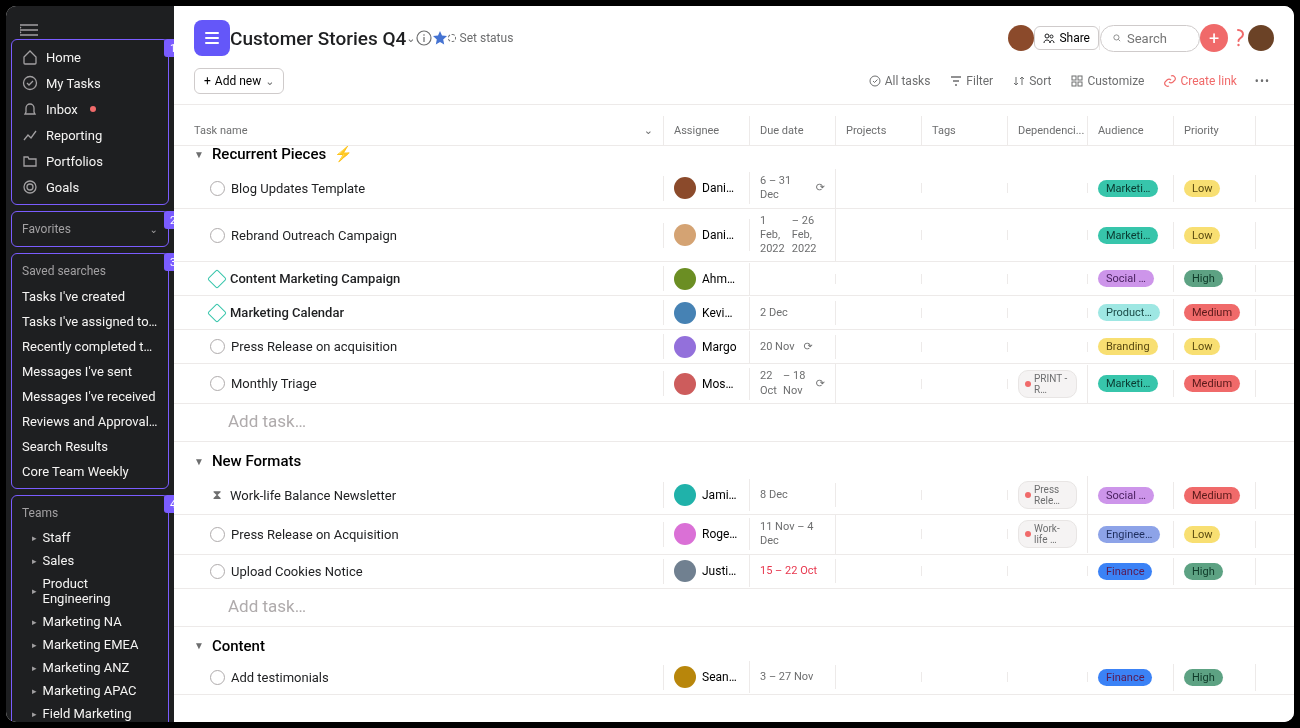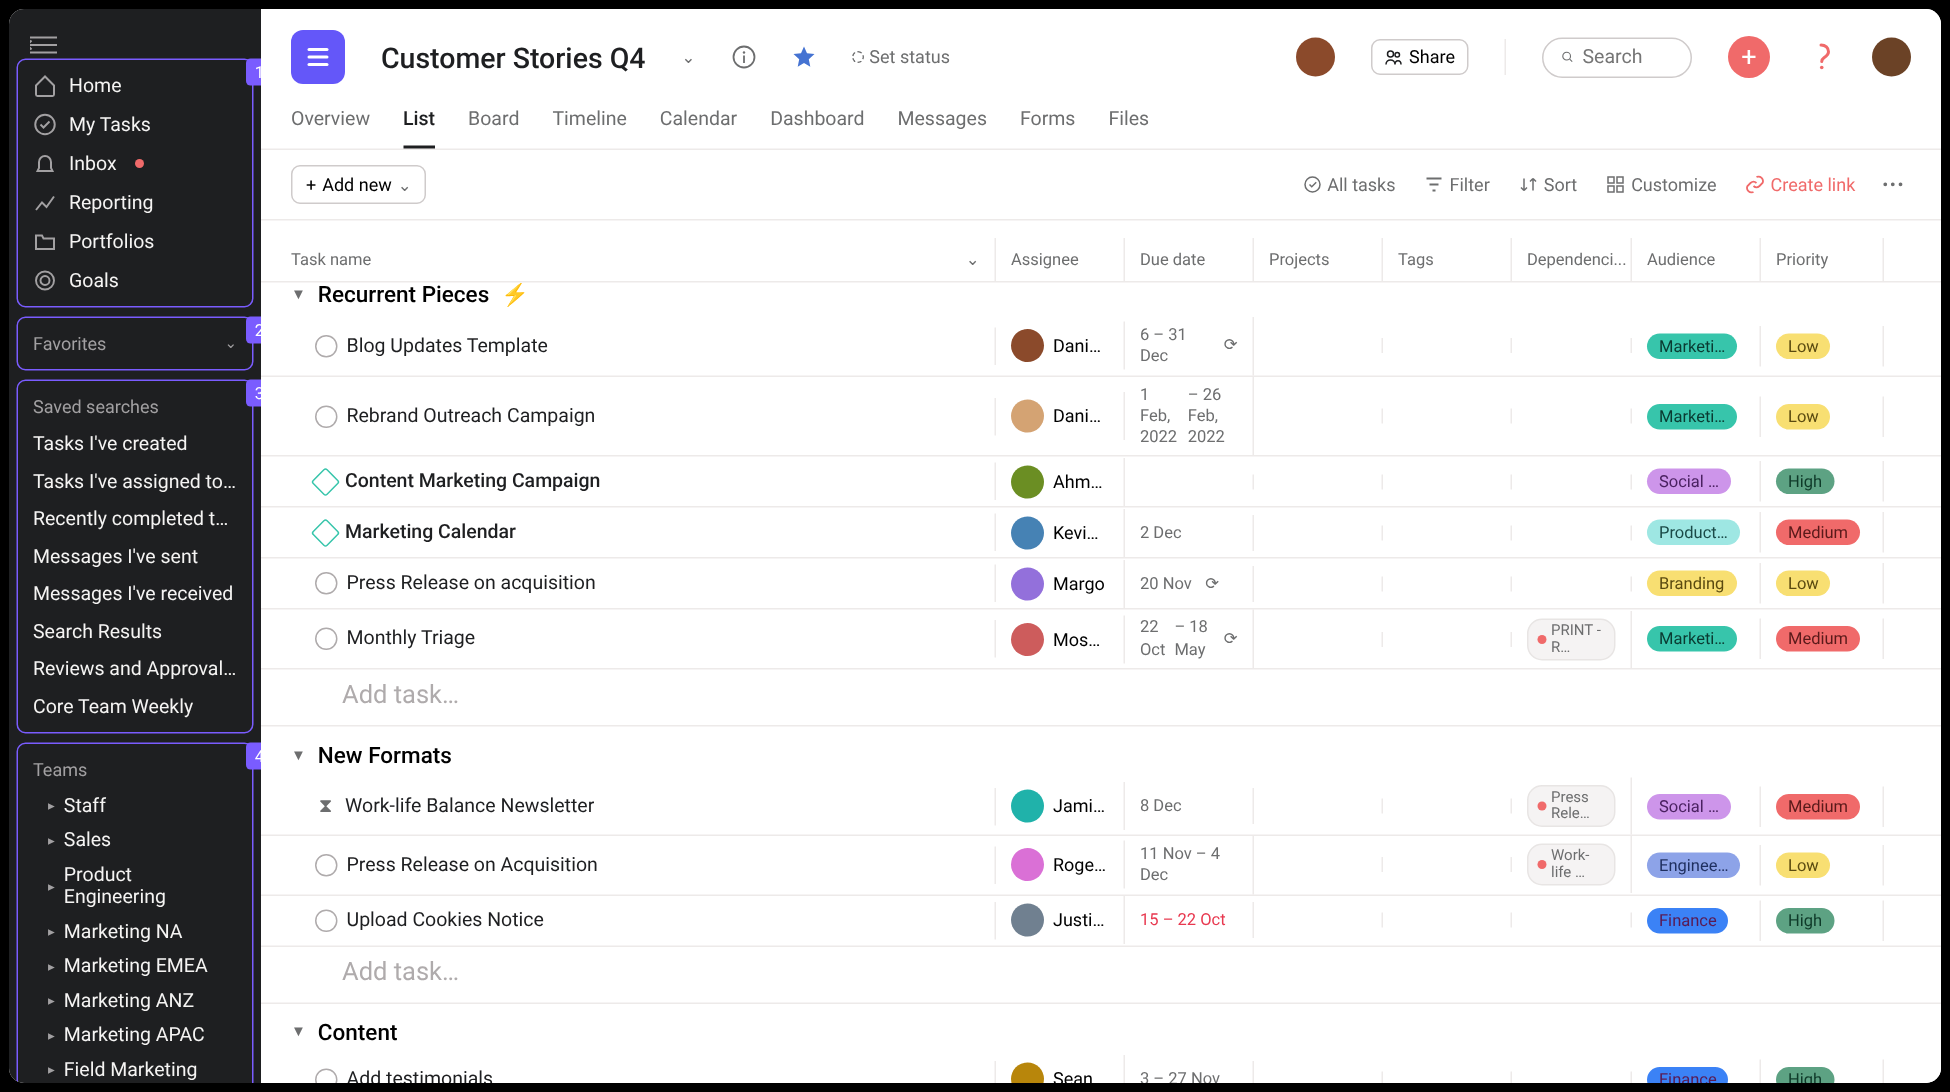--- a/index.html
+++ b/index.html
@@ -15,21 +15,21 @@
 .sb-item { display: flex; align-items: center; padding: 5px 10px; cursor: pointer; gap: 8px; color: #f5f4f3; font-size: 13px; }
 .sb-icon { width: 16px; height: 16px; display: inline-flex; align-items: center; justify-content: center; flex-shrink: 0; }
 .dot-orange { width: 6px; height: 6px; background: #f06a6a; border-radius: 50%; display: inline-block; margin-left: 4px; }
 .sb-section-head { padding: 6px 10px; color: #a2a0a2; font-size: 12px; display: flex; justify-content: space-between; align-items: center; cursor: pointer; }
 .sb-link { padding: 5px 10px; cursor: pointer; color: #f5f4f3; font-size: 13px; white-space: nowrap; overflow: hidden; text-overflow: ellipsis; }
 .sb-team-item { display: flex; align-items: center; padding: 4px 10px 4px 20px; gap: 6px; cursor: pointer; font-size: 13px; }
 .sb-team-item::before { content: '▸'; color: #a2a0a2; font-size: 9px; }
 
 
 .main { flex: 1; display: flex; flex-direction: column; overflow: hidden; background: #fff; }
-.topbar { display: flex; align-items: center; padding: 14px 20px 2px; gap: 24px; }
+.topbar { display: flex; align-items: center; padding: 14px 20px 2px; gap: 0; }
 .proj-icon { width: 36px; height: 36px; background: #6457f9; border-radius: 8px; display: flex; align-items: center; justify-content: center; }
 .proj-title { font-size: 19px; font-weight: 500; color: #1e1f21; }
 .chevron-down { color: #6d6e6f; font-size: 11px; }
 .info-icon, .star-icon { width: 16px; height: 16px; color: #6d6e6f; cursor: pointer; }
 .star-filled { color: #4573d2; }
 .status-btn { font-size: 12px; color: #6d6e6f; cursor: pointer; display: flex; align-items: center; gap: 4px; }
 .status-dot { width: 8px; height: 8px; border: 1px dashed #6d6e6f; border-radius: 50%; }
 .topbar-spacer { flex: 1; }
 .avatar { width: 26px; height: 26px; border-radius: 50%; background: #ccc; background-size: cover; flex-shrink: 0; }
 .share-btn { display: flex; align-items: center; gap: 4px; border: 1px solid #cfcbcb; border-radius: 6px; padding: 4px 8px; font-size: 12px; cursor: pointer; }
@@ -185,22 +185,22 @@
       <div class="sb-badge">3</div>
       <div class="sb-section-head">
         <span>Saved searches</span>
       </div>
       <div id="saved-items">
           <div class="sb-link">Tasks I've created</div>
           <div class="sb-link">Tasks I've assigned to others</div>
           <div class="sb-link">Recently completed tasks</div>
           <div class="sb-link">Messages I've sent</div>
           <div class="sb-link">Messages I've received</div>
+          <div class="sb-link">Reviews and Approvals …</div>
           <div class="sb-link">Search Results</div>
-          <div class="sb-link">Reviews and Approvals …</div>
           <div class="sb-link">Core Team Weekly</div>
         </div>
     </div>
 
     <div class="sb-group">
       <div class="sb-badge">4</div>
       <div class="sb-section-head">
         <span>Teams</span>
       </div>
       <div id="team-items">
@@ -265,31 +265,20 @@
       <div class="add-global">+</div>
       <span class="help-icon">
         <svg width="20" height="20" viewBox="0 0 20 20">
             <path d="M10 2c3 0 5 2 5 4.5 0 2-1.5 3-3 4-1 .7-1.5 1.5-1.5 2.5" fill="none" stroke="#f06a6a" stroke-width="2" stroke-linecap="round"></path>
             <circle cx="10.5" cy="17" r="1.2" fill="#f06a6a"></circle>
           </svg>
       </span>
       <div class="avatar" style="background:#6b4226"></div>
     </div>
 
-    <div class="tabs" id="tabs">
-        <div class="tab">Overview</div>
-        <div class="tab active">List</div>
-        <div class="tab">Board</div>
-        <div class="tab">Timeline</div>
-        <div class="tab">Calendar</div>
-        <div class="tab">Dashboard</div>
-        <div class="tab">Messages</div>
-        <div class="tab">Forms</div>
-        <div class="tab">Files</div>
-      </div>
 
     <div class="toolbar">
       <div class="add-new-btn">
         <span>+</span>
         <span>Add new</span>
         <span class="chevron-down">⌄</span>
       </div>
       <div class="toolbar-spacer"></div>
       <div class="tool-btn">
         <svg width="12" height="12" viewBox="0 0 12 12">
@@ -465,21 +454,21 @@
             <div class="task-cell task-name-cell">
               <span class="check-circle"></span>
               <span class="task-name">Monthly Triage</span>
             </div>
             <div class="task-cell assignee-cell">
               <span class="avatar" style="background:#cd5c5c"></span>
               <span class="assignee-name">Moses Fidel</span>
             </div>
             <div class="task-cell due-cell">
               <div>22 Oct</div>
-              <div>– 18 May</div>
+              <div>– 18 Nov</div>
               <span class="repeat-icon">⟳</span>
             </div>
             <div class="task-cell projects-cell"></div>
             <div class="task-cell tags-cell"></div>
             <div class="task-cell dep-cell">
               <span class="dep-pill">
                 <span class="dep-dot"></span>
                 <span>PRINT - R…</span>
               </span>
             </div>

